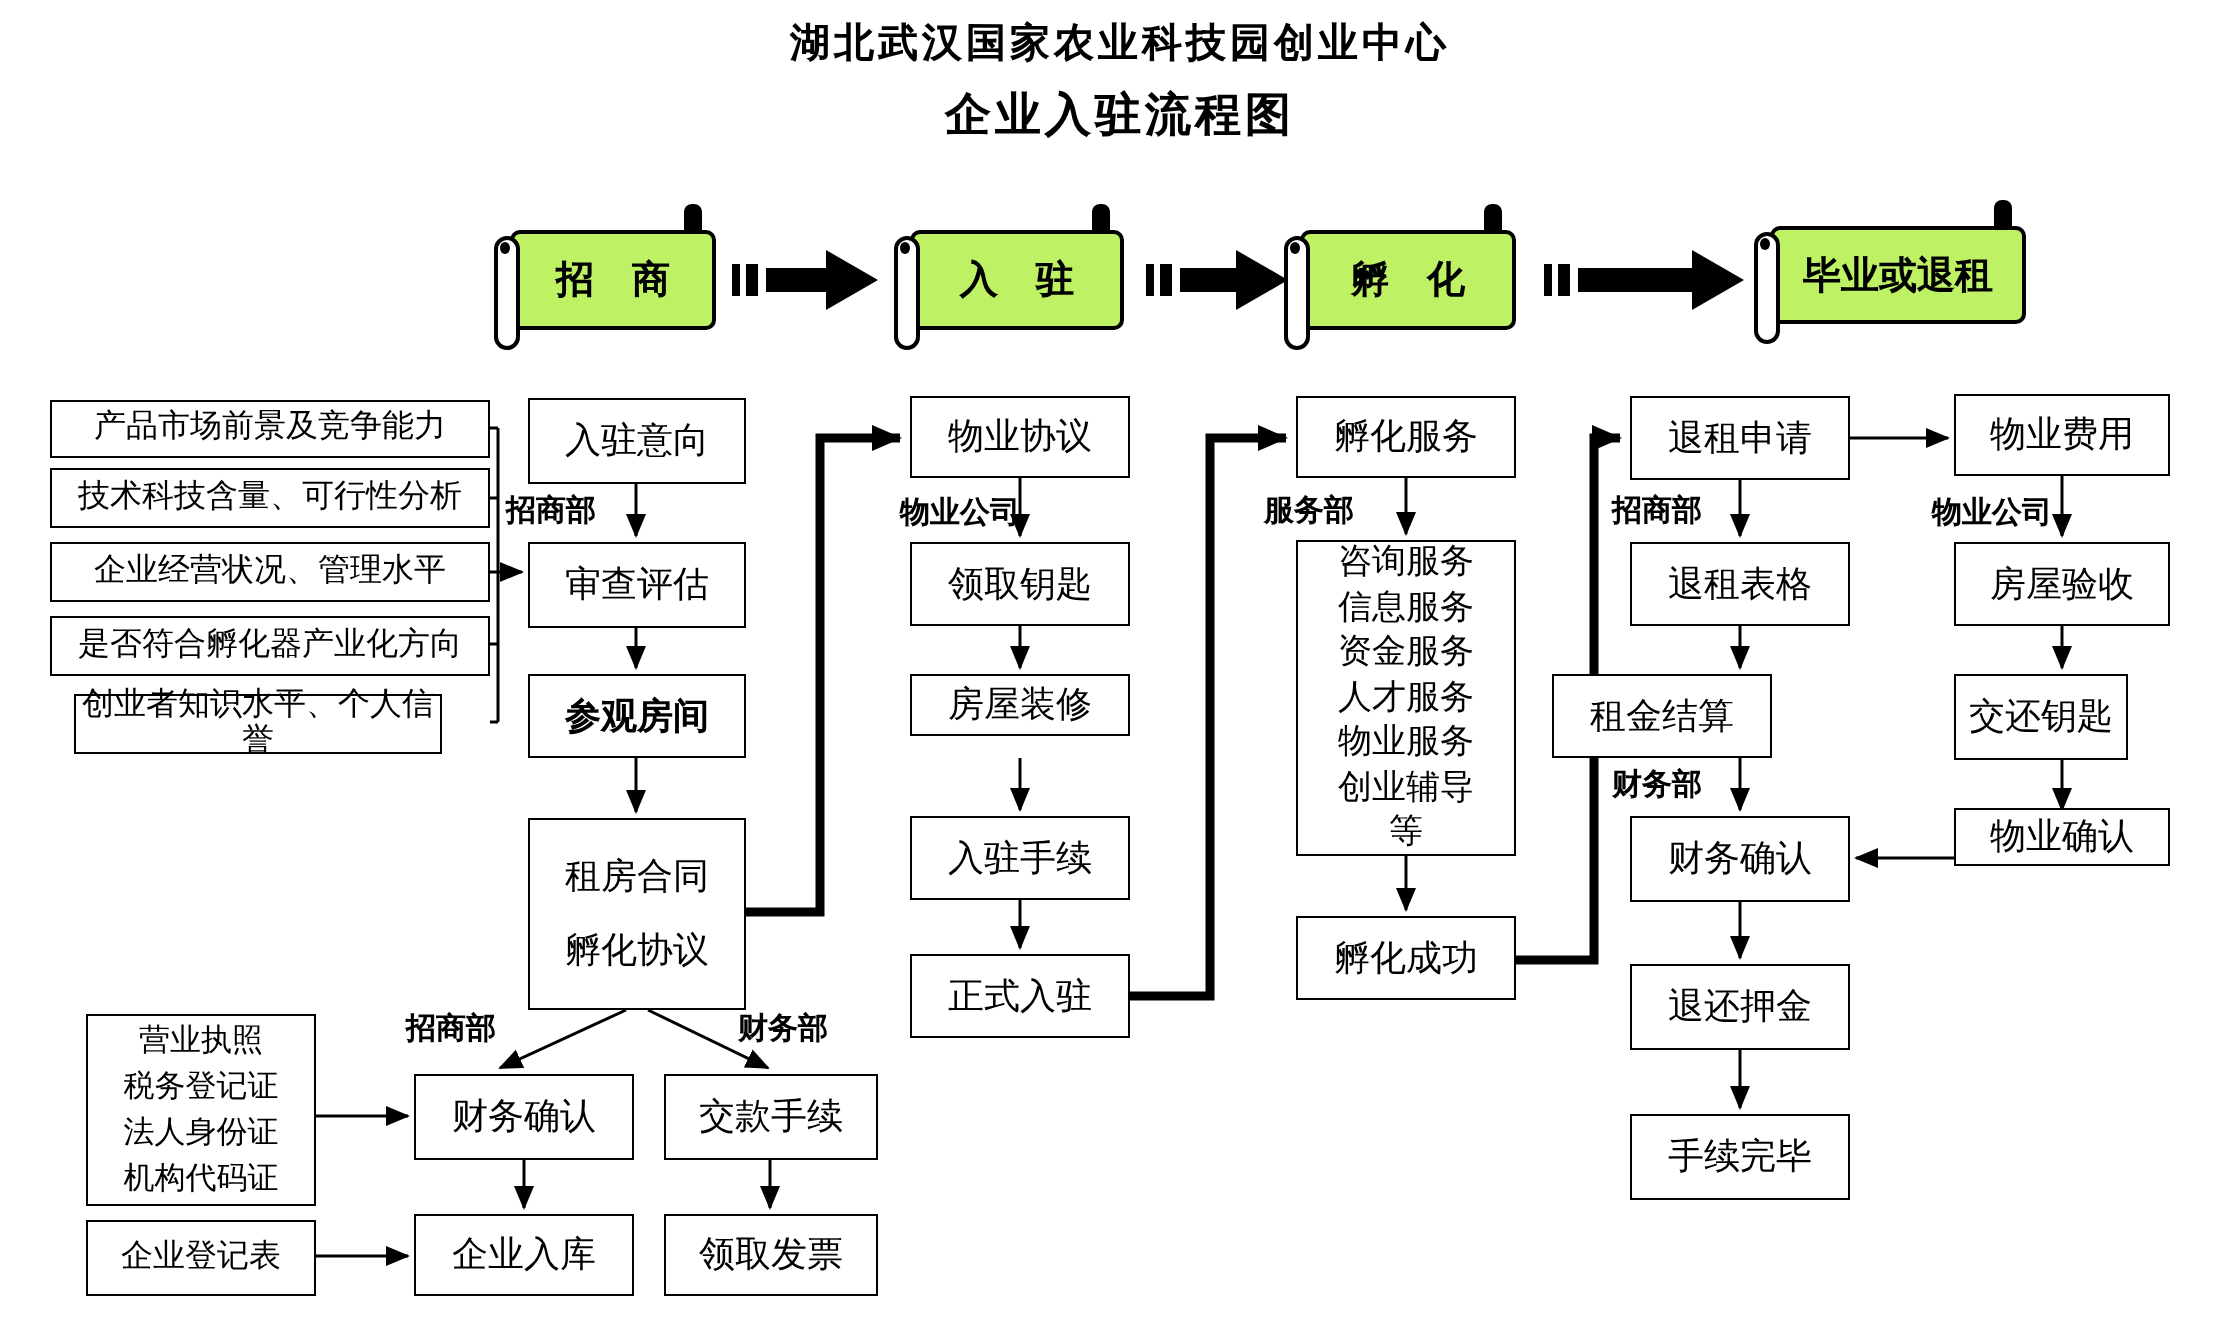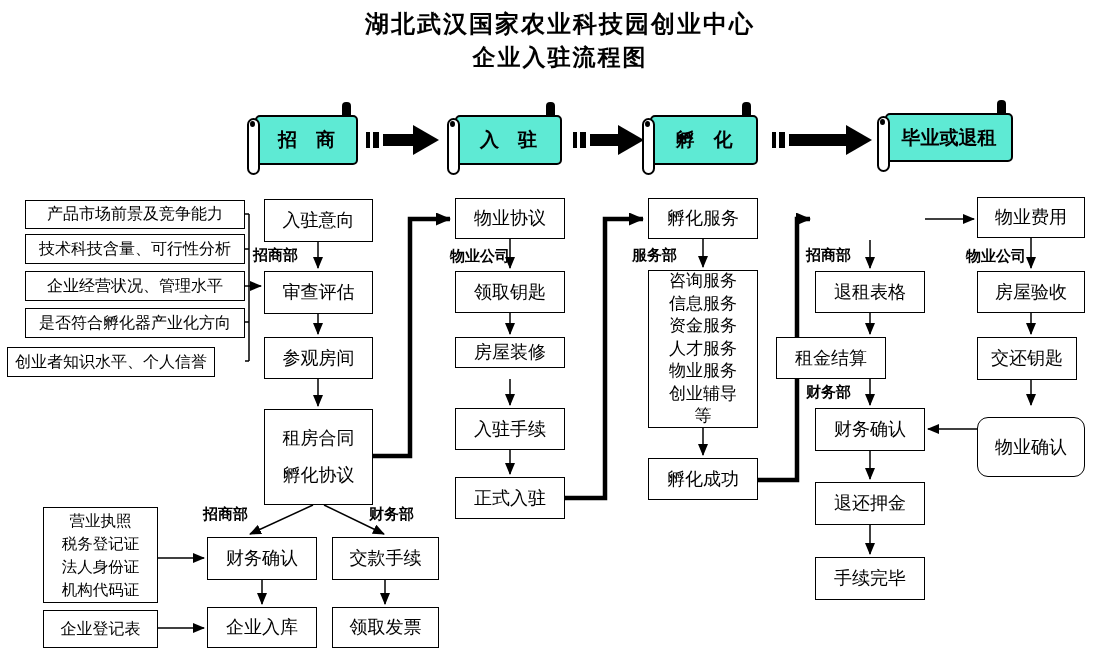--- a/index.html
+++ b/index.html
@@ -2,40 +2,40 @@
 <html><head>
 <meta charset="utf-8">
 <style>
   html,body { margin:0; padding:0; background:#fff; }
   #stage {
     position:relative; width:1120px; height:665px; background:#fff;
     font-family:"Liberation Sans", sans-serif; color:#000; overflow:hidden;
   }
   .ttl { position:absolute; left:0; width:1120px; text-align:center; font-weight:bold;
          font-family:"Liberation Serif", serif; }
-  .ttl1 { top:8px;  font-size:24px; letter-spacing:2px; }
+  .ttl1 { top:8px;  font-size:20px; letter-spacing:2px; }
   .ttl2 { top:42px; font-size:23px; letter-spacing:2px; }
 
   svg.wires { position:absolute; left:0; top:0; z-index:1; }
 
   .box { position:absolute; z-index:2; box-sizing:border-box; background:#fff;
          border:1.6px solid #000; display:flex; align-items:center; justify-content:center;
          text-align:center; font-size:18px; line-height:1.15; }
   .box.sm { font-size:16px; }
   .box.col { flex-direction:column; justify-content:space-around; }
   .box.list { flex-direction:column; justify-content:center; font-size:17px; line-height:22.5px; }
   .box.docs { flex-direction:column; justify-content:center; font-size:15.5px; line-height:23px; }
 
   .dept { position:absolute; z-index:3; font-weight:bold; font-size:15px; white-space:nowrap; }
 
   
   .banner { position:absolute; z-index:2; }
   .banner .knob { position:absolute; top:-13px; right:7px; width:9px; height:24px;
                   background:#000; border-radius:4px 4px 2px 2px; z-index:1; }
-  .banner .face { position:absolute; inset:0; background:#5eead4; border:2.5px solid #000;
+  .banner .face { position:absolute; inset:0; background:#bef264; border:2.5px solid #000;
                   border-radius:5px; display:flex; align-items:center; justify-content:center;
                   font-weight:bold; font-size:19px; z-index:2; }
   .banner .roll { position:absolute; left:-8px; top:3px; width:13px; height:calc(100% + 7px);
                   background:#fff; border:2.5px solid #000; border-radius:7px; z-index:3; box-sizing:border-box; }
   .banner .roll i { position:absolute; left:1px; top:1px; width:5px; height:6px;
                     background:#000; border-radius:50%; }
 
   
   .sarrow { position:absolute; z-index:2; height:30px; display:flex; align-items:center; }
   .sarrow i { display:block; }
@@ -152,26 +152,26 @@
     <i class="s1"></i>
       <i class="s2"></i>
       <i class="sb" style="width:57px"></i>
       <i class="sh"></i>
   </div>
 
   <div class="box sm" style="left:25px; top:200px; width:220px; height:29px;">产品市场前景及竞争能力</div>
   <div class="box sm" style="left:25px; top:234px; width:220px; height:30px;">技术科技含量、可行性分析</div>
   <div class="box sm" style="left:25px; top:271px; width:220px; height:30px;">企业经营状况、管理水平</div>
   <div class="box sm" style="left:25px; top:308px; width:220px; height:30px;">是否符合孵化器产业化方向</div>
-  <div class="box sm" style="left:7px; top:347px; width:208px; height:30px;">创业者知识水平、个人信誉</div>
+  <div class="box sm" style="left:37px; top:347px; width:184px; height:30px;">创业者知识水平、个人信誉</div>
 
   <div class="box" style="left:264px; top:199px; width:109px; height:43px;">入驻意向</div>
   <div class="dept" style="left:253px; top:246px;">招商部</div>
   <div class="box" style="left:264px; top:271px; width:109px; height:43px;">审查评估</div>
-  <div class="box" style="left:264px; top:337px; width:109px; height:42px;">参观房间</div>
+  <div class="box" style="left:264px; top:337px; width:109px; height:42px;font-weight:bold;">参观房间</div>
   <div class="box col" style="left:264px; top:409px; width:109px; height:96px; padding:10px 0;">
     <span>租房合同</span>
     <span>孵化协议</span>
   </div>
 
   <div class="box" style="left:455px; top:198px; width:110px; height:41px;">物业协议</div>
   <div class="dept" style="left:450px; top:247px;">物业公司</div>
   <div class="box" style="left:455px; top:271px; width:110px; height:42px;">领取钥匙</div>
   <div class="box" style="left:455px; top:337px; width:110px; height:31px;">房屋装修</div>
   <div class="box" style="left:455px; top:408px; width:110px; height:42px;">入驻手续</div>
@@ -183,33 +183,34 @@
     <span>咨询服务</span>
     <span>信息服务</span>
     <span>资金服务</span>
     <span>人才服务</span>
     <span>物业服务</span>
     <span>创业辅导</span>
     <span>等</span>
   </div>
   <div class="box" style="left:648px; top:458px; width:110px; height:42px;">孵化成功</div>
 
+  <div class="box" style="left:815px; top:198px; width:110px; height:42px;">退租申请</div>
   <div class="dept" style="left:806px; top:246px;">招商部</div>
   <div class="box" style="left:815px; top:271px; width:110px; height:42px;text-align:right;">退租表格</div>
   <div class="box" style="left:776px; top:337px; width:110px; height:42px;">租金结算</div>
   <div class="dept" style="left:806px; top:383px;">财务部</div>
   <div class="box" style="left:815px; top:408px; width:110px; height:43px;">财务确认</div>
   <div class="box" style="left:815px; top:482px; width:110px; height:43px;">退还押金</div>
   <div class="box" style="left:815px; top:557px; width:110px; height:43px;">手续完毕</div>
 
   <div class="box" style="left:977px; top:197px; width:108px; height:41px;">物业费用</div>
   <div class="dept" style="left:966px; top:247px;">物业公司</div>
   <div class="box" style="left:977px; top:271px; width:108px; height:42px;">房屋验收</div>
-  <div class="box" style="left:977px; top:337px; width:100px; height:43px;">交还钥匙</div>
-  <div class="box" style="left:977px; top:417px; width:108px; height:60px;border-radius:11px;">物业确认</div>
+  <div class="box" style="left:977px; top:337px; width:87px; height:43px;">交还钥匙</div>
+  <div class="box" style="left:977px; top:404px; width:108px; height:29px;">物业确认</div>
 
   <div class="box docs" style="left:43px; top:507px; width:115px; height:96px;">
     <span>营业执照</span>
     <span>税务登记证</span>
     <span>法人身份证</span>
     <span>机构代码证</span>
   </div>
   <div class="box sm" style="left:43px; top:610px; width:115px; height:38px;">企业登记表</div>
   <div class="dept" style="left:203px; top:505px;">招商部</div>
   <div class="dept" style="left:369px; top:505px;">财务部</div>

